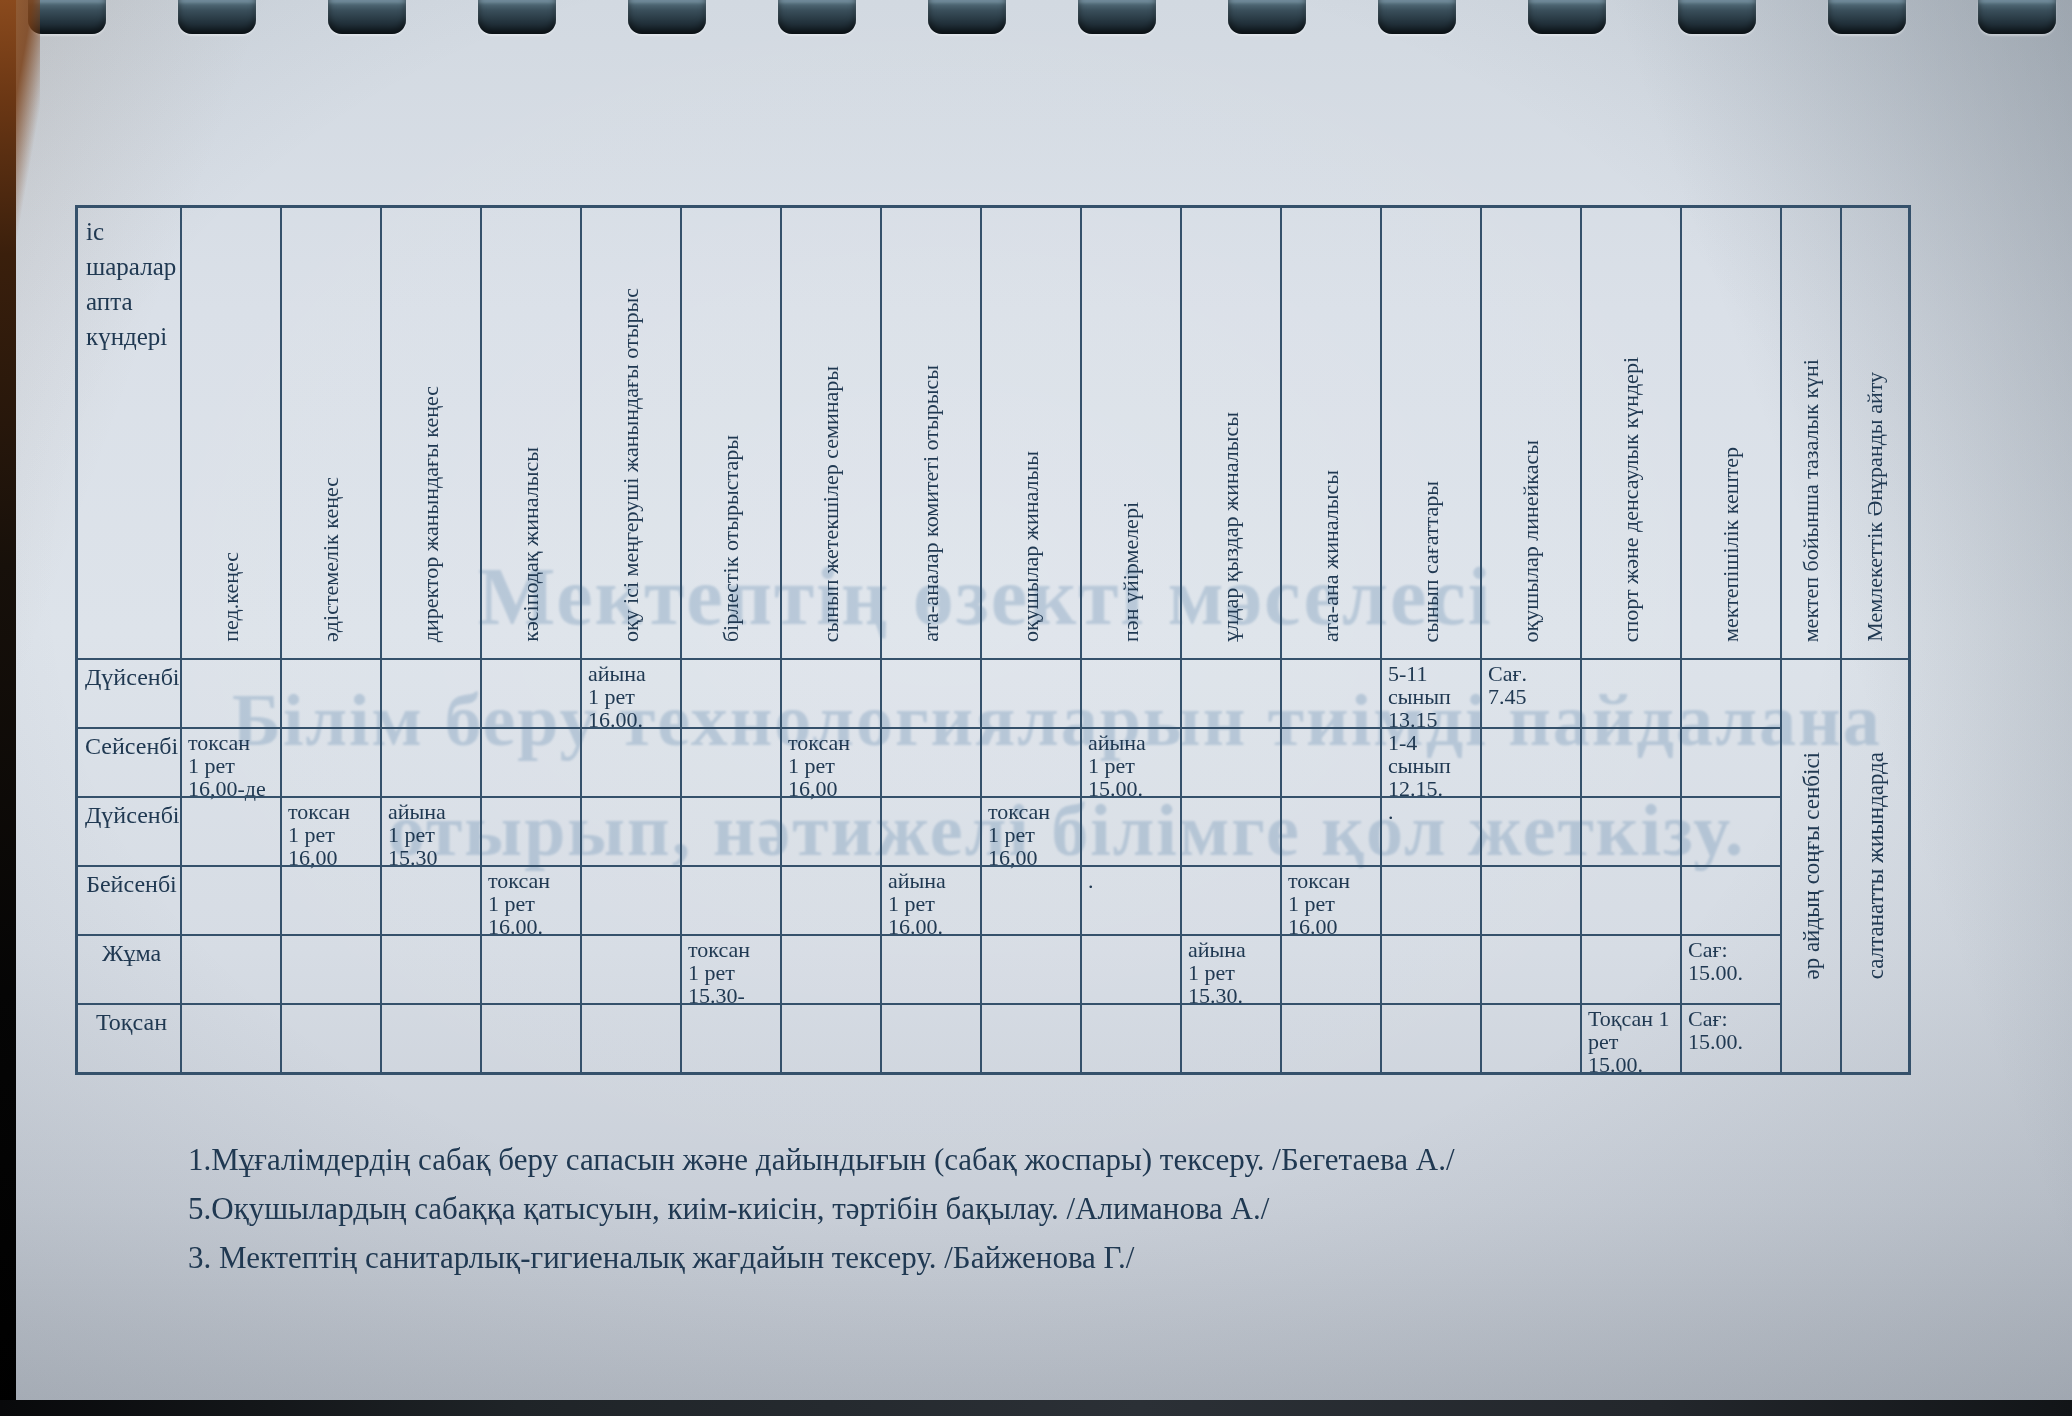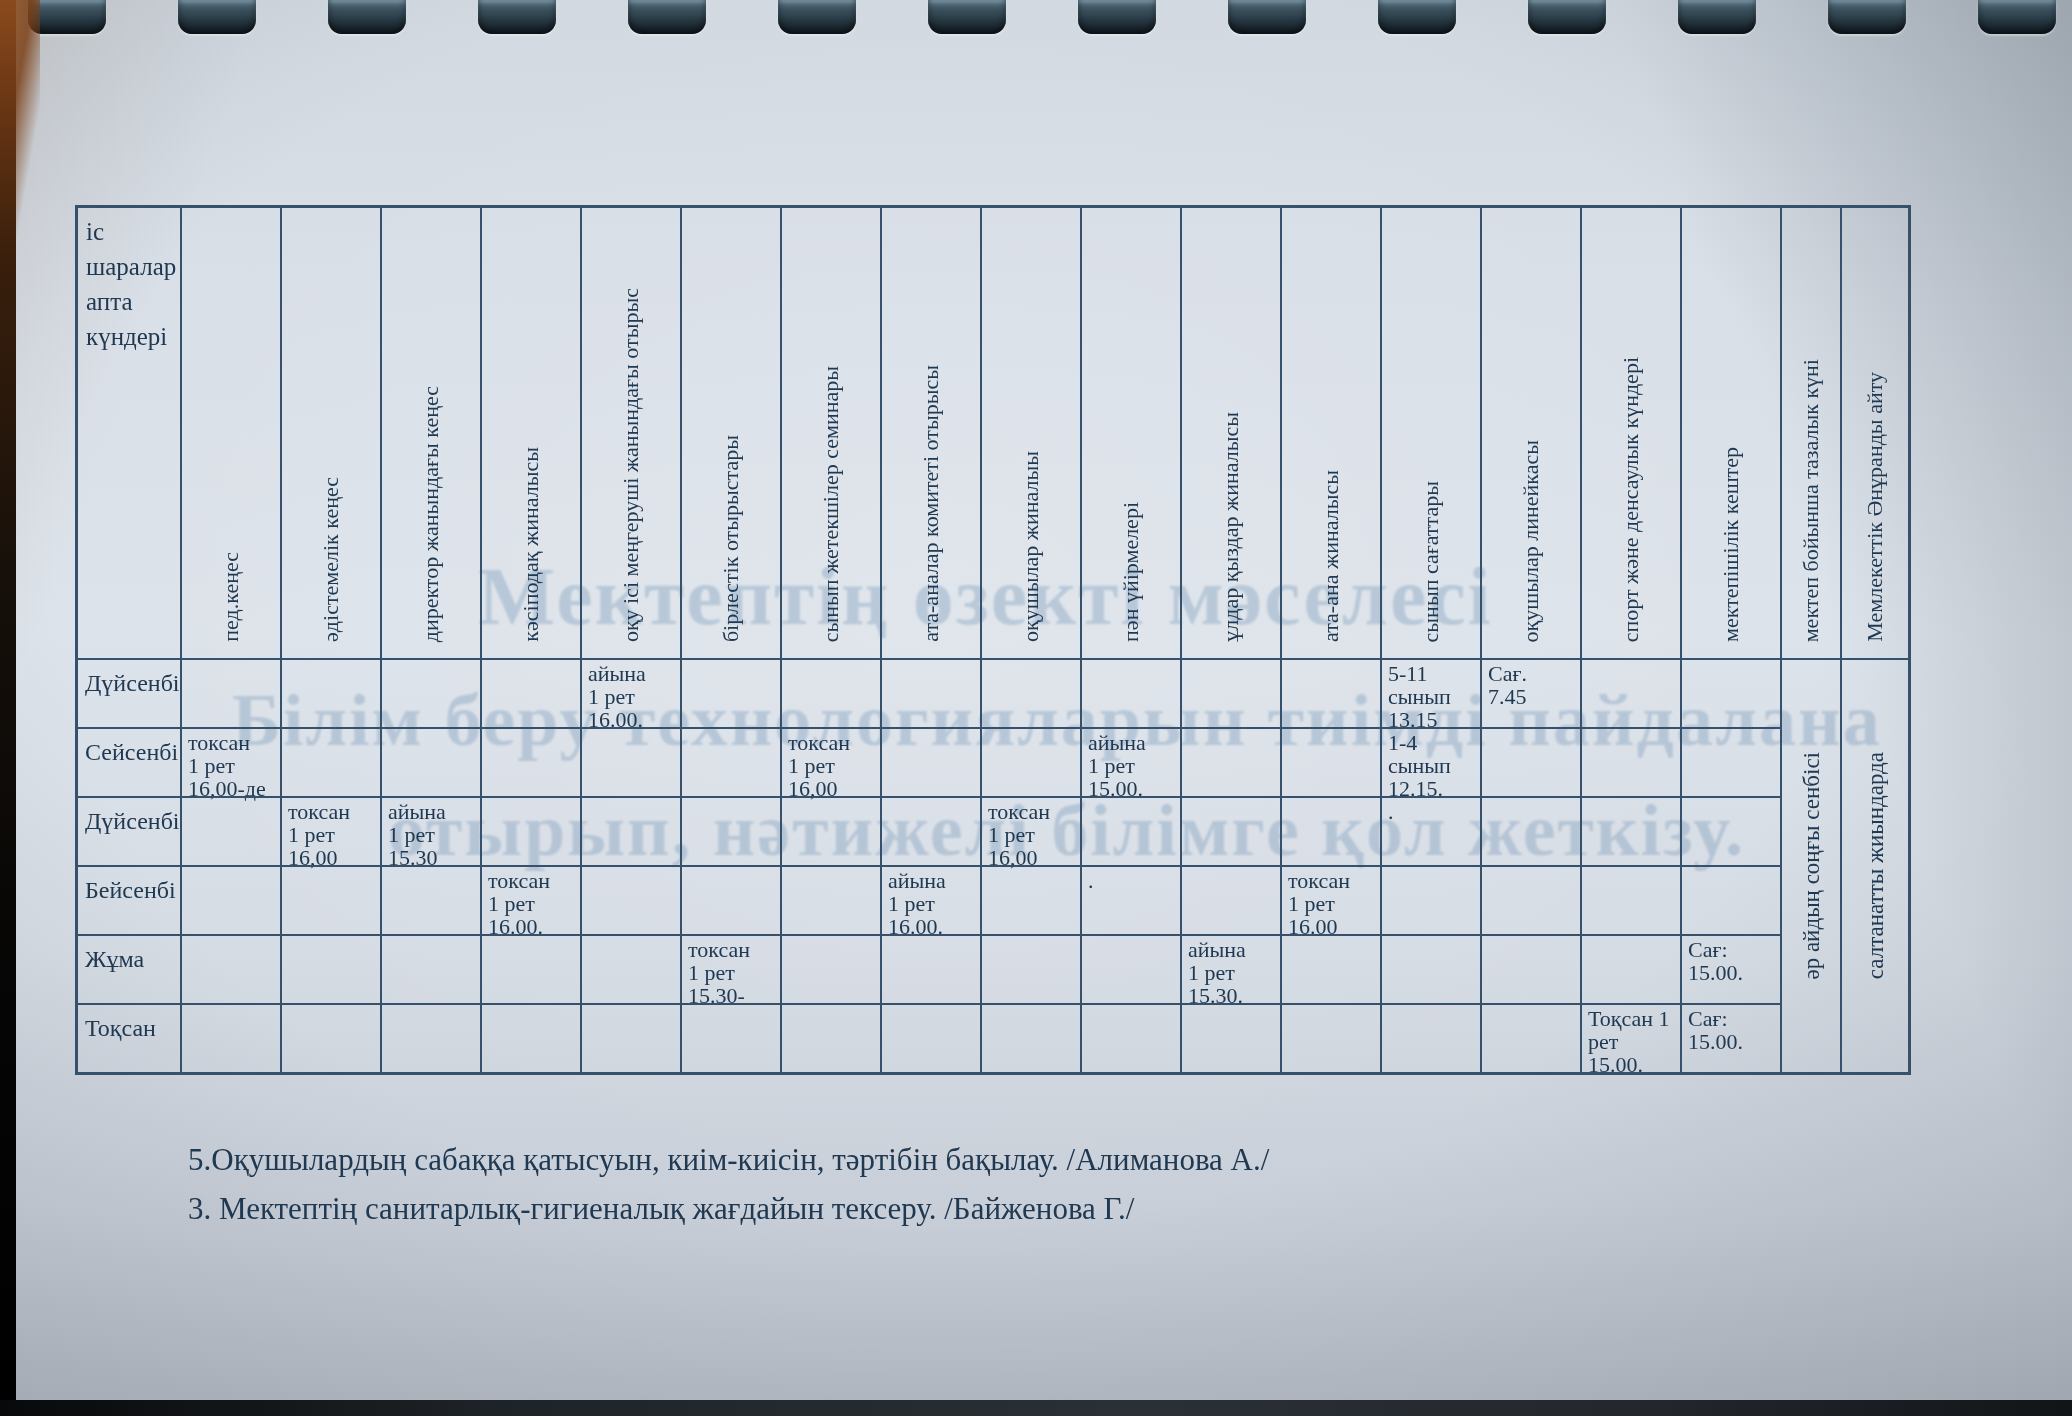--- a/index.html
+++ b/index.html
@@ -54,21 +54,21 @@
     grid-template-columns:102px repeat(16,100px) 60px 68px;
     grid-template-rows:450px repeat(6,69px);
     border:3px solid var(--line);
     color:var(--ink);
   }
   .cell{border-left:2px solid var(--line);border-top:2px solid var(--line);position:relative;background:transparent;}
   .c0{border-left:none;} .r0{border-top:none;}
   .corner{font-size:25px;line-height:1.4;padding:6px 4px 0 8px;white-space:pre-line;}
   .hdr{display:flex;justify-content:center;align-items:flex-end;padding-bottom:16px;overflow:hidden;}
   .hdr span{writing-mode:vertical-rl;transform:rotate(180deg);font-size:22px;line-height:1;white-space:nowrap;}
-  .day{font-size:24px;padding:10px 2px 0 7px;white-space:nowrap;}
+  .day{font-size:24px;padding:4px 2px 0 7px;white-space:nowrap;text-align:center;}
   .val{font-size:22px;line-height:1.04;padding:3px 2px 0 6px;white-space:pre-line;}
   .merged{display:flex;justify-content:center;align-items:center;}
   .merged span{writing-mode:vertical-rl;transform:rotate(180deg);font-size:23px;line-height:1;white-space:nowrap;}
   
   .notes-title{position:absolute;left:583px;top:1098px;z-index:3;font-size:32px;color:var(--ink);}
   .notes{position:absolute;left:188px;top:1142px;z-index:3;font-size:31px;color:var(--ink);}
   .notes div{margin-bottom:13px;}
 </style>
 </head>
 <body>
@@ -274,20 +274,21 @@
 15.00.</div>
       <div class="cell merged" style="grid-area: 2 / 18 / 8;">
         <span>әр айдың соңғы сенбісі</span>
       </div>
       <div class="cell merged" style="grid-area: 2 / 19 / 8;">
         <span>салтанатты жиындарда</span>
       </div>
     </div>
 
   <div class="notes">
+      <div>1.Мұғалімдердің сабақ беру сапасын және дайындығын (сабақ жоспары) тексеру. /Бегетаева А./</div>
       <div>5.Оқушылардың сабаққа қатысуын, киім-киісін, тәртібін бақылау. /Алиманова А./</div>
       <div>3. Мектептің санитарлық-гигиеналық жағдайын тексеру. /Байженова Г./</div>
     </div>
 
   <div class="binding">
       <div class="slot" style="left: 28px;"></div>
       <div class="slot" style="left: 178px;"></div>
       <div class="slot" style="left: 328px;"></div>
       <div class="slot" style="left: 478px;"></div>
       <div class="slot" style="left: 628px;"></div>

